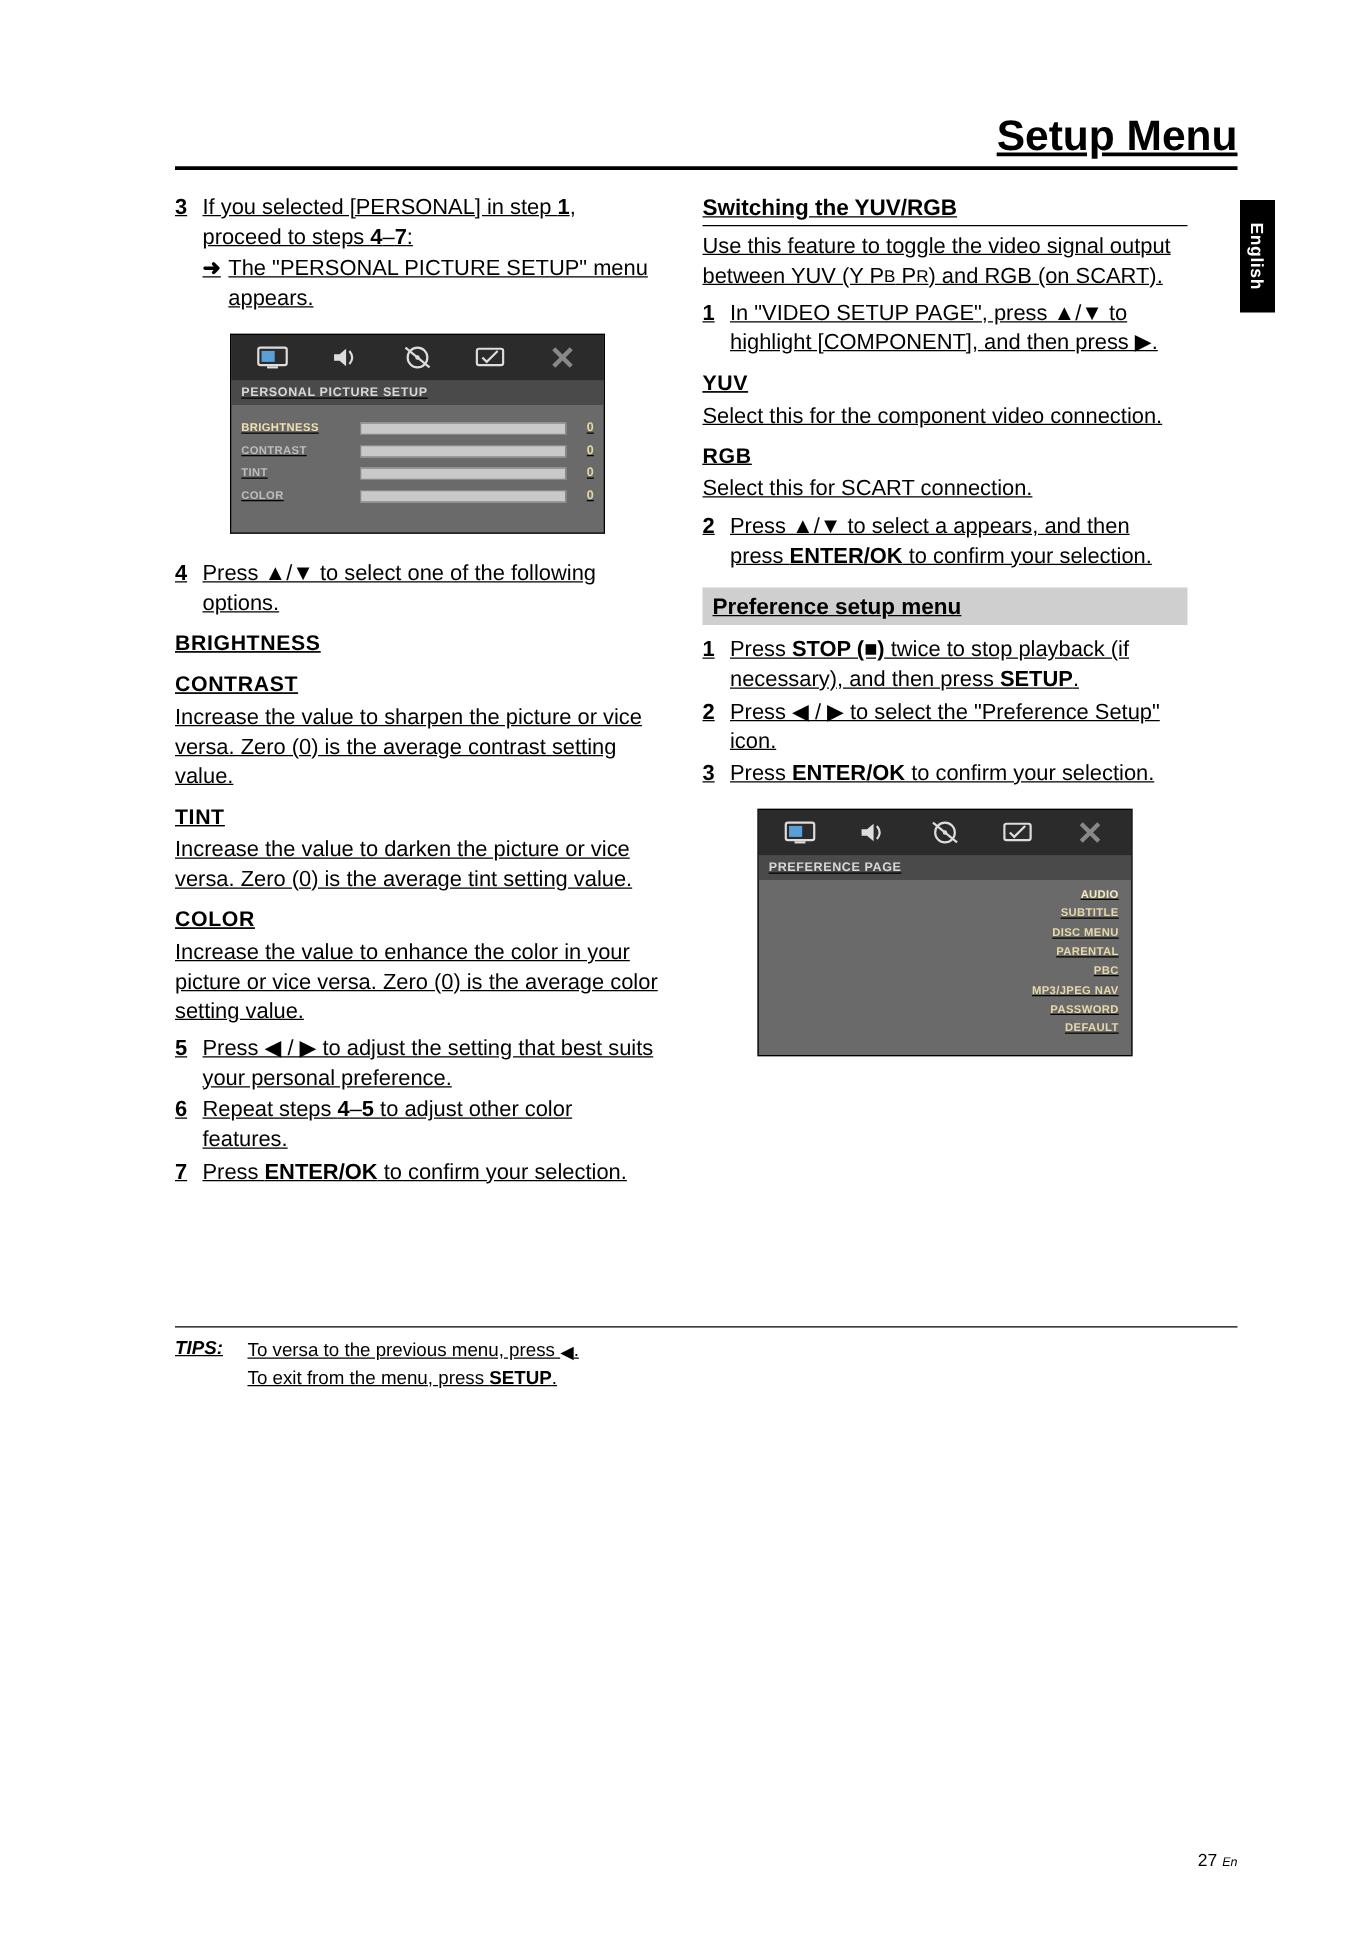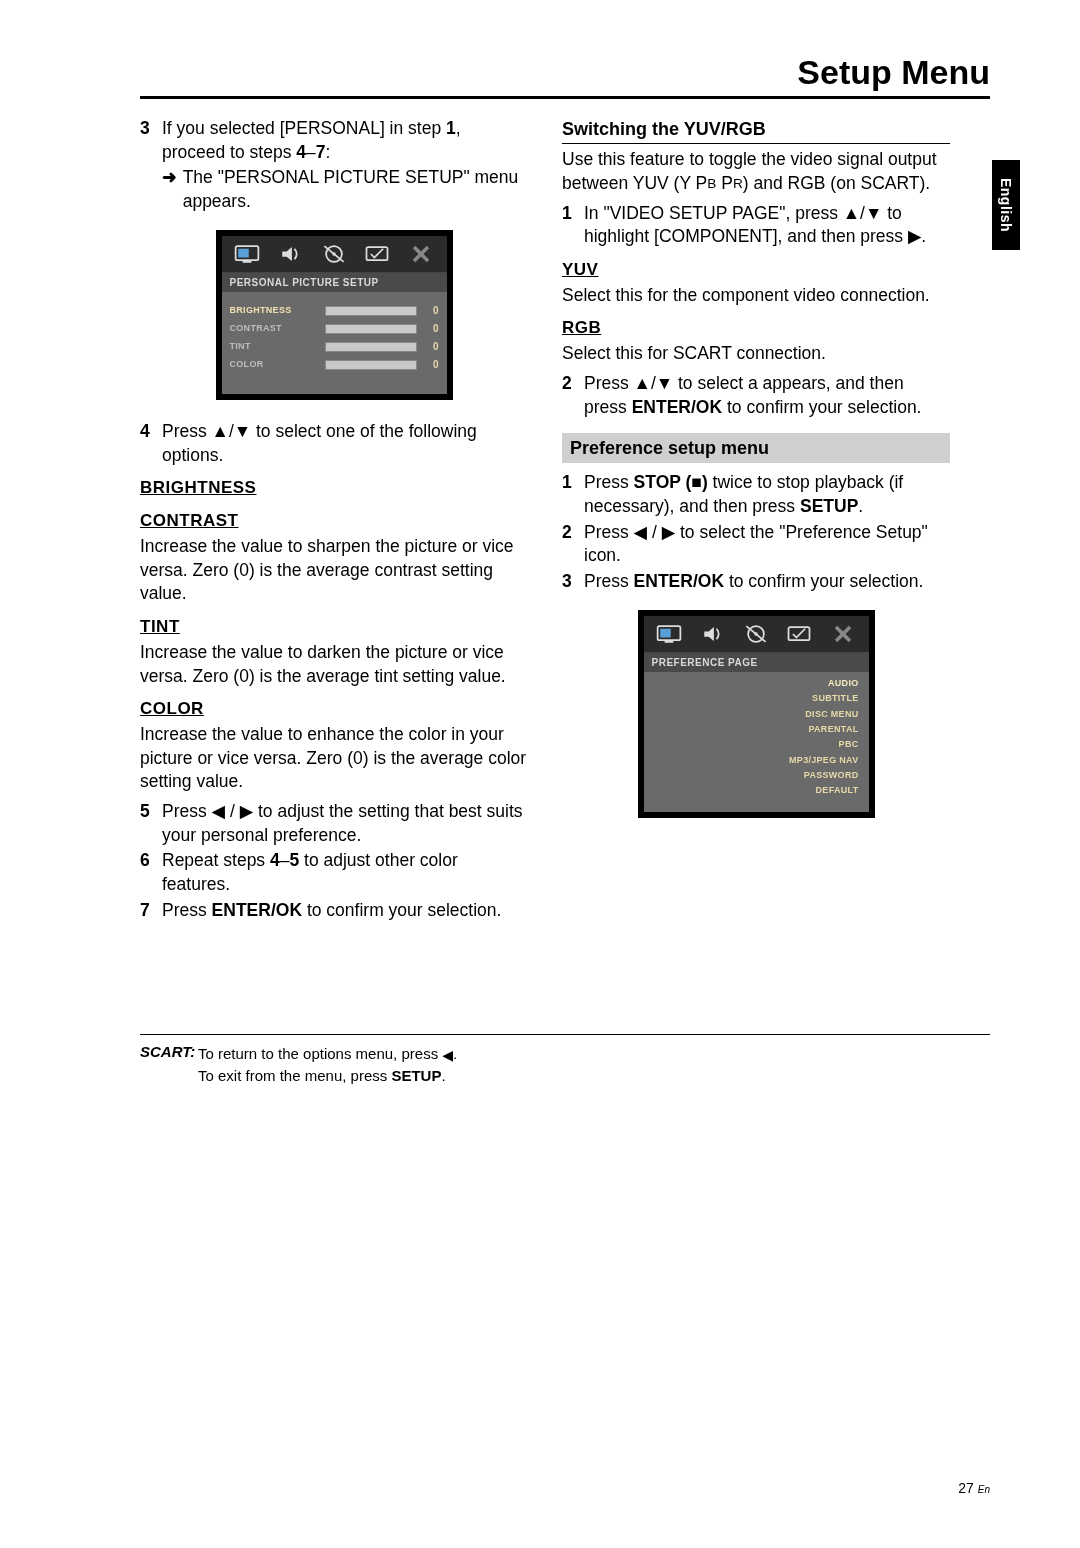--- a/index.html
+++ b/index.html
@@ -5,21 +5,22 @@
   * { box-sizing: border-box; margin: 0; padding: 0; }
   body {
     font-family: Arial, Helvetica, sans-serif;
     background: #fff;
     width: 1080px;
     height: 1548px;
     position: relative;
     color: #000;
   }
   .page {
-    padding: 53px 90px 60px 140px;
+    padding: 90px 90px 60px 140px;
+    text-decoration: underline;
   }
   .page-title {
     font-size: 34px;
     font-weight: bold;
     text-align: right;
     margin-bottom: 4px;
   }
   .rule {
     border-top: 3px solid #000;
     margin-bottom: 18px;
@@ -69,23 +70,23 @@
     font-size: 17px;
     text-decoration: underline;
     letter-spacing: 0.5px;
     margin-top: 10px;
     margin-bottom: 2px;
   }
   .para { margin-bottom: 6px; }
 
   
   .osd {
-    width: 237px;
+    width: 300px;
     margin: 16px auto 20px auto;
-    border: 6px solid #000000;
+    border: 1px solid #000000;
     background: #6a6a6a;
     font-family: Arial, sans-serif;
   }
   .osd-icons {
     background: #2b2b2b;
     display: flex;
     justify-content: space-around;
     align-items: center;
     padding: 6px 4px;
     border-bottom: 1px solid #444;
@@ -356,23 +357,23 @@
             <div>PASSWORD</div>
             <div>DEFAULT</div>
           </div>
       </div>
 
     </div>
   </div>
 
   <div class="tips-rule"></div>
   <div class="tips">
-    <div class="lbl">SCART:</div>
+    <div class="lbl">TIPS:</div>
     <div class="tt">
-      <span>To return to the options menu, press </span><span class="tri">◀</span><span>.</span><br>
+      <span>To versa to the previous menu, press </span><span class="tri">◀</span><span>.</span><br>
       <span>To exit from the menu, press </span><span class="b">SETUP</span><span>.</span>
     </div>
   </div>
 
 </div>
 
 <div class="footer-pg">
   <span>27</span> <span class="sm">En</span>
 </div>
 

